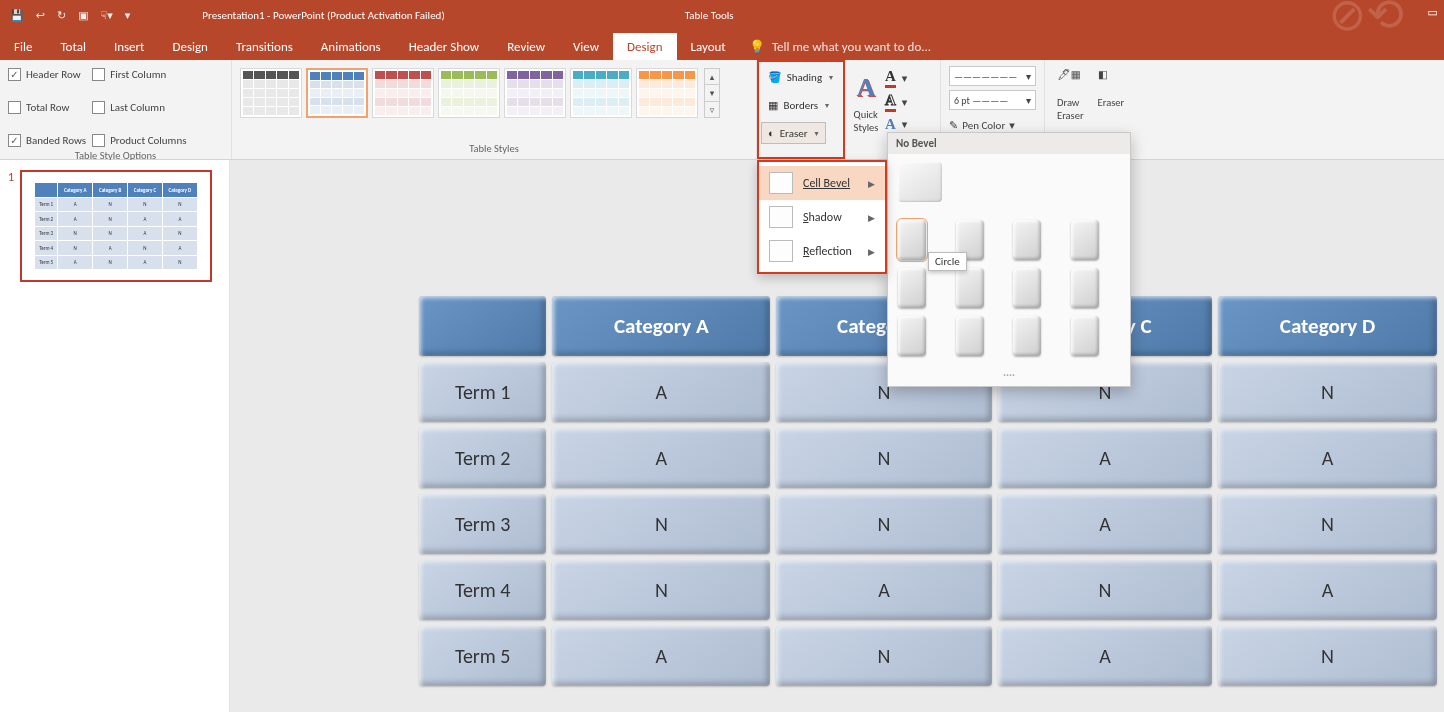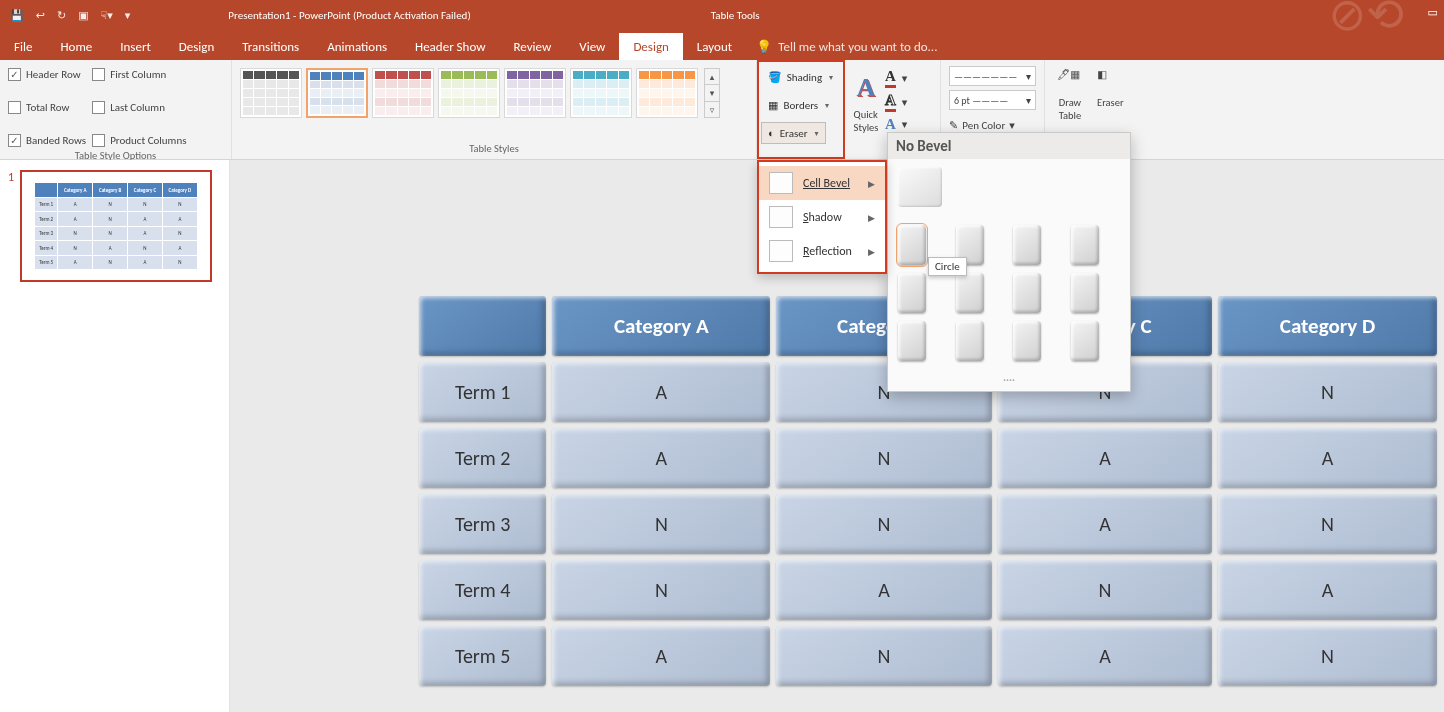--- a/index.html
+++ b/index.html
@@ -2,21 +2,21 @@
 <html><head>
 <meta charset="utf-8">
 <style>
   * { box-sizing: border-box; margin:0; padding:0; font-family: "Segoe UI", Calibri, sans-serif; }
   html,body { width:1444px; height:712px; overflow:hidden; background:#fff; }
 
   
   .titlebar { height:30px; background:#b7472a; color:#fff; display:flex; align-items:center; font-size:11px; }
   .titlebar .qat { display:flex; gap:12px; padding-left:10px; align-items:center; }
   .titlebar .qat span { opacity:.9; }
-  .titlebar .title-text { flex:0 0 auto; margin-left:98px; }
+  .titlebar .title-text { flex:0 0 auto; margin-left:72px; }
   .titlebar .tabctx { margin-left:230px; padding:0 10px; text-align:center; font-size:11px;}
   .titlebar .circuit { position:absolute; right:40px; top:0; opacity:.15; font-size:45px; line-height:30px; pointer-events:none;}
   .titlebar .rightctrl { position:absolute; right:6px; top:6px; }
 
   
   .ribbon-tabs { height:30px; background:#b7472a; color:#fff; display:flex; align-items:flex-end; font-size:13px; }
   .ribbon-tabs .tab { padding:6px 14px; cursor:pointer; }
   .ribbon-tabs .tab.active { background:#fff; color:#b7472a; }
   .ribbon-tabs .tellme { color:#fff; opacity:.85; padding:6px 10px; display:flex; align-items:center; gap:6px;}
   .ribbon-tabs .file { padding:6px 14px; }
@@ -70,21 +70,21 @@
   .fx-item { display:flex; align-items:center; gap:10px; padding:6px 10px; font-size:12px; color:#333;}
   .fx-item .sq { width:24px; height:22px; border:1px solid #bbb; background:#fdfdfd;}
   .fx-item .arrow { margin-left:auto; font-size:9px; color:#666;}
   .fx-item.active { background:#f9d8c3; }
   .fx-item.active .lbl { text-decoration:underline; }
   .fx-item .lbl { }
   .fx-item .lbl .u { text-decoration:underline; }
 
   
   .bevel-panel { position:absolute; left:887px; top:132px; width:244px; background:#fafafa; border:1px solid #c9c9c9; box-shadow:0 5px 14px rgba(0,0,0,.25); z-index:49; }
-  .bevel-panel .sect-label { background:#ecebea; font-size:15px; color:#555; padding:4px 8px; font-weight:600;}
+  .bevel-panel .sect-label { background:#ecebea; font-size:11px; color:#555; padding:4px 8px; font-weight:600;}
   .bevel-panel .grid { display:grid; grid-template-columns:repeat(4,1fr); gap:8px; padding:10px;}
   .bevel-panel .swatch { width:28px; height:40px; border-radius:4px; background:linear-gradient(145deg,#f4f4f4,#cfcfcf); box-shadow:inset -2px -2px 3px rgba(0,0,0,.2), inset 2px 2px 3px rgba(255,255,255,.8), 0 1px 2px rgba(0,0,0,.3); }
   .bevel-panel .swatch.hover { outline:1px solid #f2a26b; outline-offset:1px; position:relative;}
   .bevel-panel .tooltip { position:absolute; left:30px; top:32px; background:#fff; border:1px solid #bbb; padding:2px 6px; font-size:11px; color:#333; white-space:nowrap; box-shadow:0 2px 4px rgba(0,0,0,.2);}
   .bevel-panel .footer-dots { text-align:center; color:#aaa; font-size:12px; padding:2px 0 4px 0;}
   .bevel-panel .nobevel-swatch { margin:8px 10px; width:44px; height:40px; border-radius:4px; background:linear-gradient(145deg,#fafafa,#dcdcdc); box-shadow:inset -1px -1px 2px rgba(0,0,0,.15), inset 1px 1px 2px rgba(255,255,255,.9);}
 
   
   .workspace { position:absolute; top:160px; bottom:0; left:0; right:0; display:flex; }
   .slidepane { width:230px; background:#fff; border-right:1px solid #e2e2e2; padding:10px 8px;}
@@ -127,21 +127,21 @@
     <span>▾</span>
   </div>
   <div class="title-text">Presentation1 - PowerPoint (Product Activation Failed)</div>
   <div class="tabctx">Table Tools</div>
   <div class="circuit">⊘⟲</div>
   <div class="rightctrl">▭</div>
 </div>
 
 <div class="ribbon-tabs">
   <div class="file">File</div>
-  <div class="tab">Home</div>
+  <div class="tab">Total</div>
   <div class="tab">Insert</div>
   <div class="tab">Design</div>
   <div class="tab">Transitions</div>
   <div class="tab">Animations</div>
   <div class="tab">Header Show</div>
   <div class="tab">Review</div>
   <div class="tab">View</div>
   <div class="tab active">Design</div>
   <div class="tab">Layout</div>
   <div class="tellme">
@@ -525,21 +525,21 @@
       </div>
     </div>
     <div class="group-label">&nbsp;</div>
   </div>
 
   <div class="group" style="width:90px; border-right:none;">
     <div class="group-content">
       <div class="bigbtn">
         <div class="ic">🖊▦</div>
         <span style="white-space:pre">Draw
-Table</span>
+Eraser</span>
       </div>
       <div class="bigbtn">
         <div class="ic">◧</div>
         <span>Eraser</span>
       </div>
     </div>
     <div class="group-label">&nbsp;</div>
   </div>
 
 </div>

